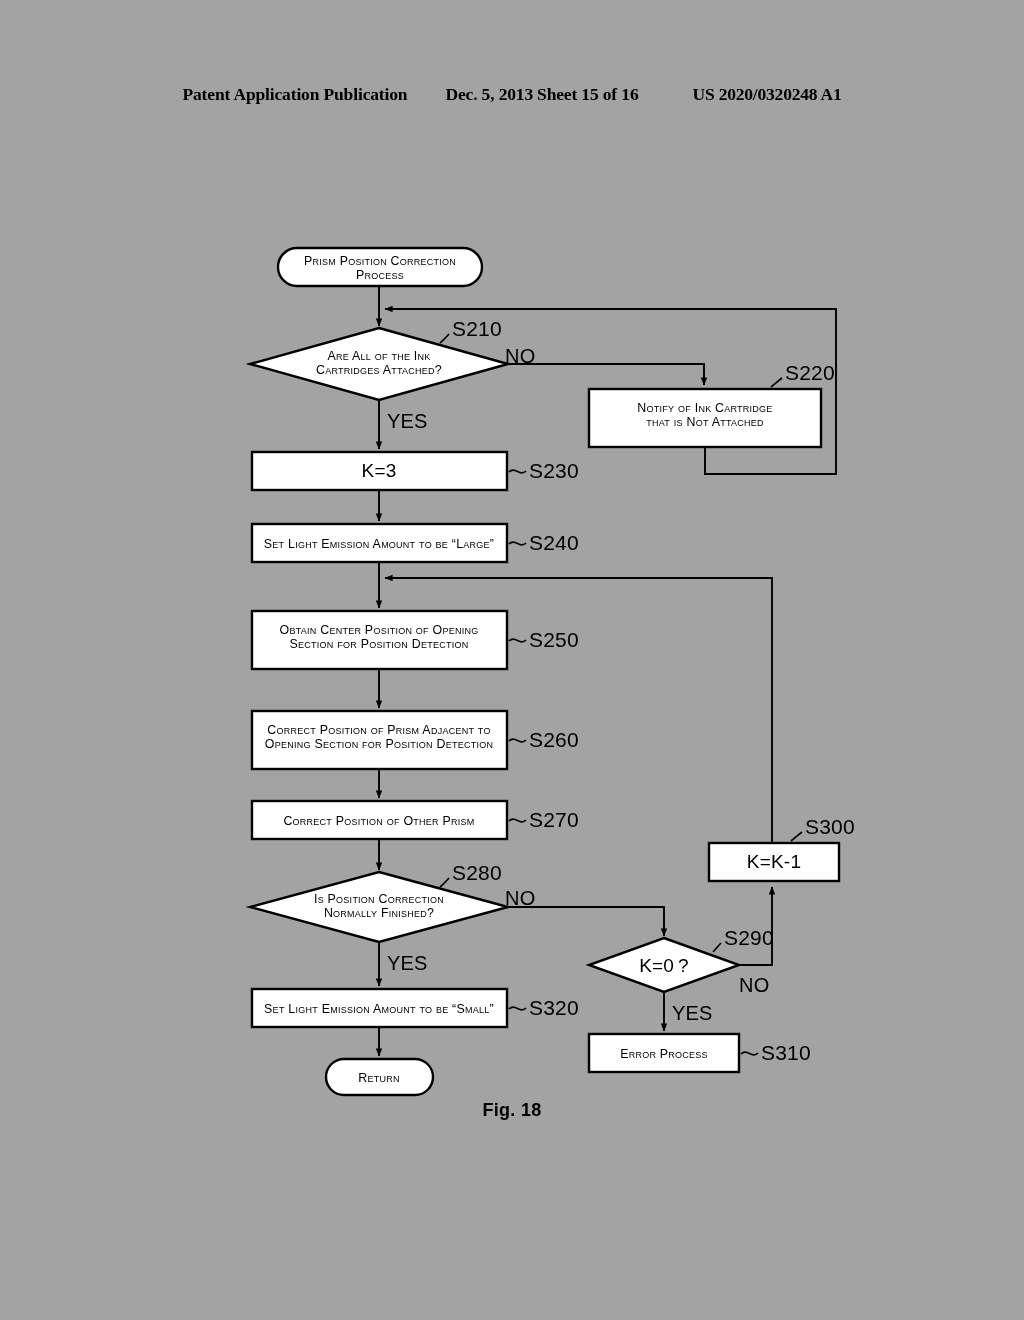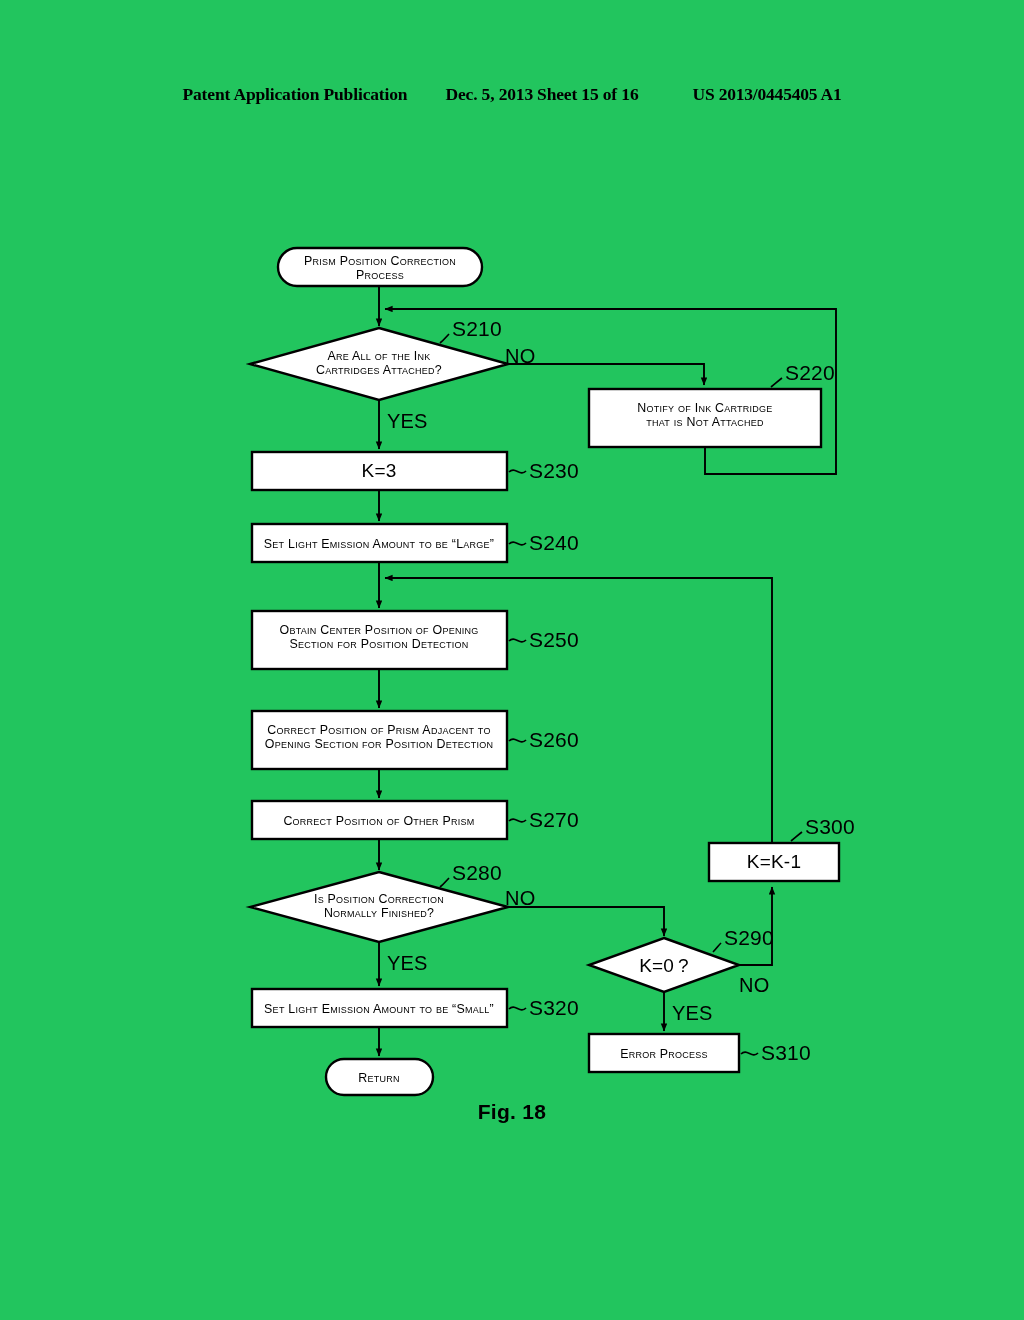--- a/index.html
+++ b/index.html
@@ -15,21 +15,21 @@
     font-family: "Liberation Sans", sans-serif;
     color: #000000;
     overflow: hidden;
   }
   #page {
     position: absolute;
     left: 0;
     top: 0;
     width: 1024px;
     height: 1320px;
-    background: #22c55e;
+    background: #a3a3a3;
   }
   
   #page-header {
     position: absolute;
     left: 0;
     top: 84px;
     width: 1024px;
     height: 30px;
     display: flex;
     flex-direction: row;
@@ -62,21 +62,21 @@
   }
   
   #figure-caption {
     position: absolute;
     left: 0;
     top: 1100px;
     width: 1024px;
     text-align: center;
     font-family: "Liberation Sans", sans-serif;
     font-weight: bold;
-    font-size: 21px;
+    font-size: 18px;
     letter-spacing: 0.3px;
   }
 
   
   .fc-shape {
     fill: #ffffff;
     stroke: #000000;
     stroke-width: 2.4;
   }
   .fc-line {
@@ -118,21 +118,21 @@
 </style>
 </head>
 <body>
 
 <div id="page">
 
   <div id="page-header">
     <span class="hdr-pub">Patent Application Publication</span>
     <span class="hdr-date">Dec. 5, 2013</span>
     <span class="hdr-sheet">Sheet 15 of 16</span>
-    <span class="hdr-patno">US 2013/0445405 A1</span>
+    <span class="hdr-patno">US 2020/0320248 A1</span>
   </div>
 
   <div id="figure-area">
     <svg id="flowchart-svg" width="1024" height="1000" viewBox="0 0 1024 1000">
       <defs>
         <marker id="arrowhead" markerWidth="9" markerHeight="9" refX="7.6" refY="3.2" orient="auto" markerUnits="userSpaceOnUse">
           <path d="M0,0 L8,3.2 L0,6.4 z" fill="#000000"></path>
         </marker>
       </defs>
 

